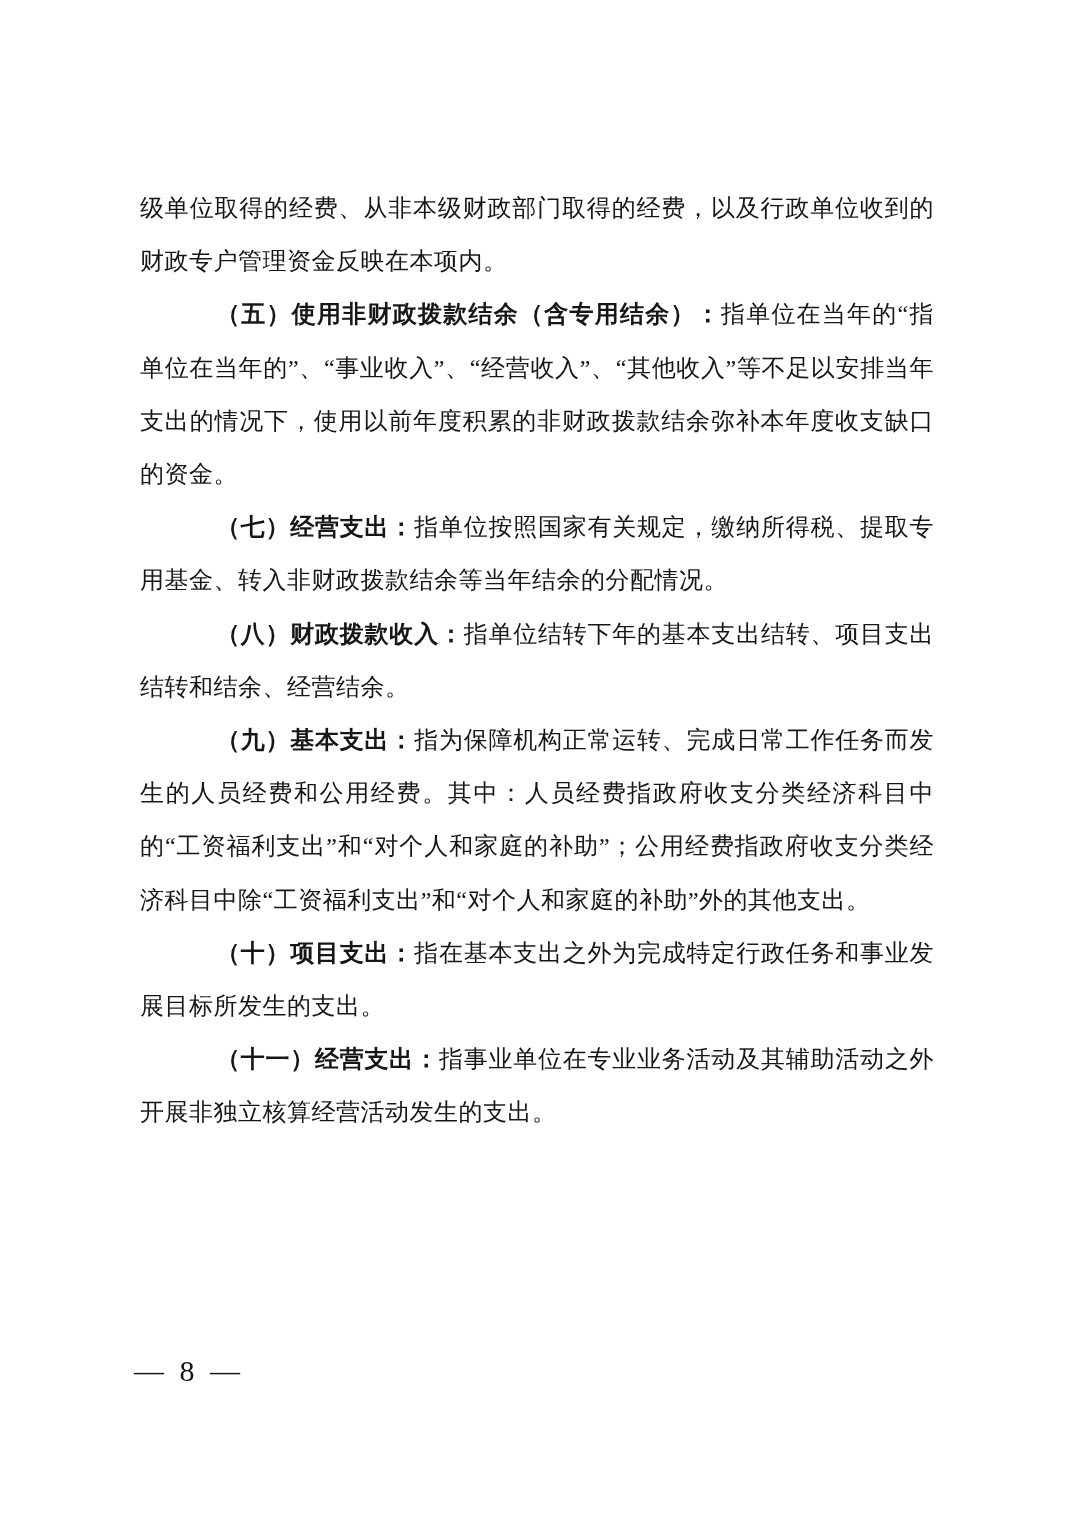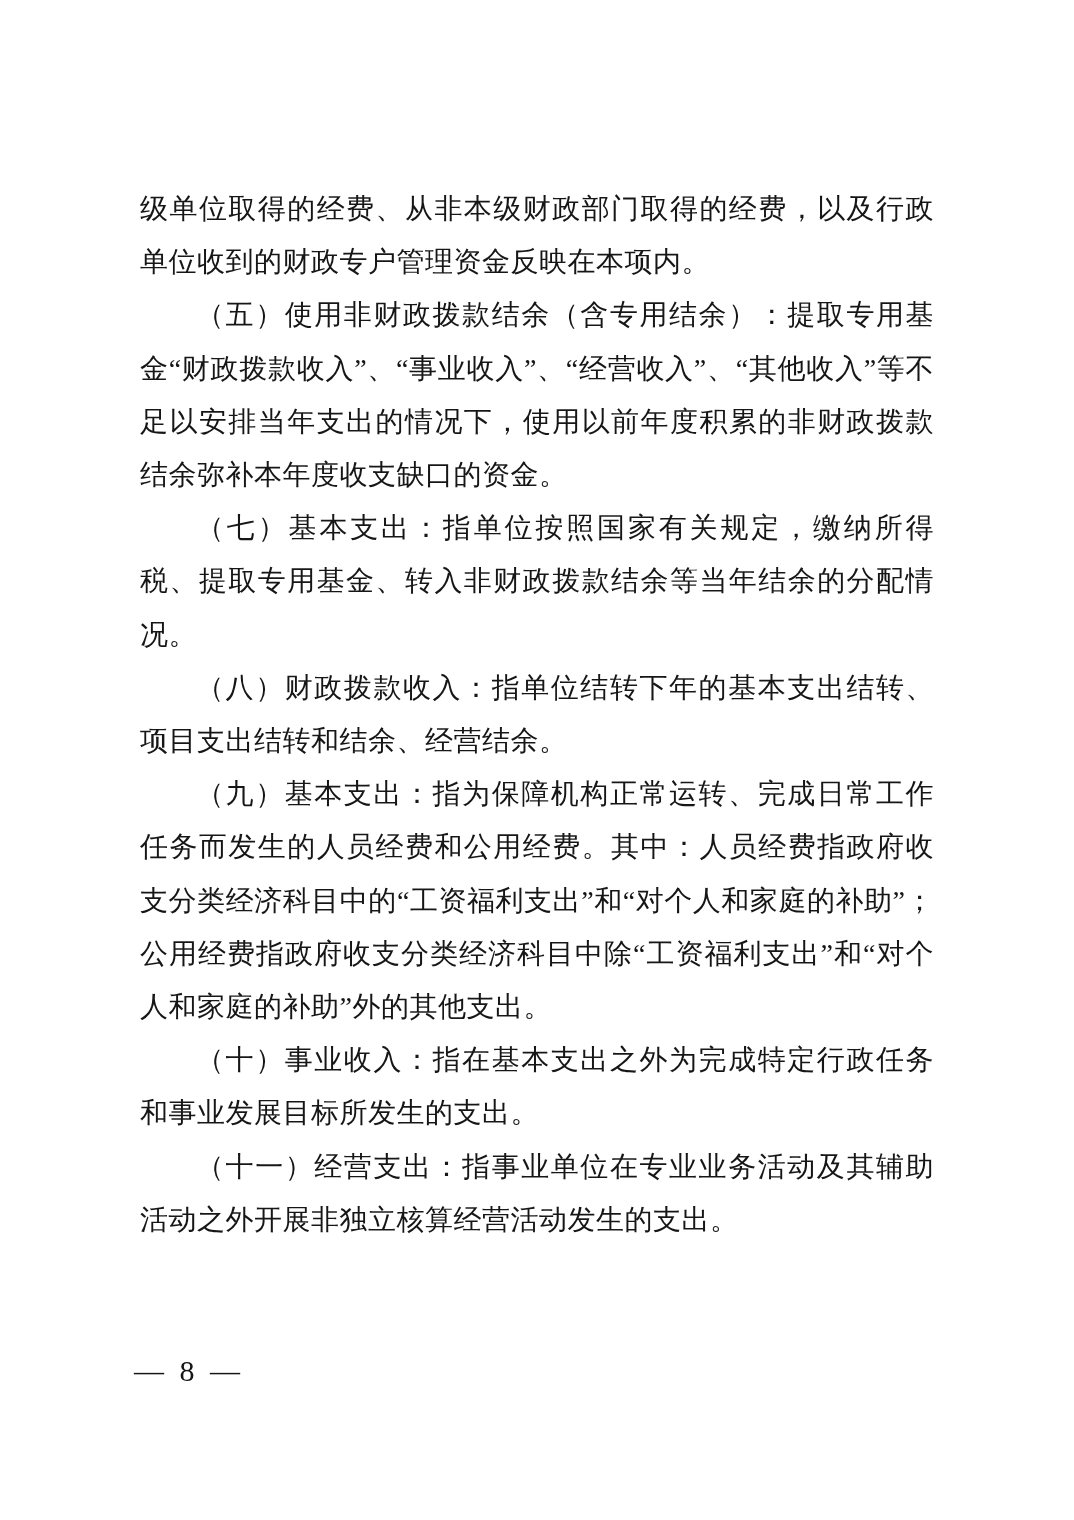--- a/index.html
+++ b/index.html
@@ -17,60 +17,61 @@
     color: #161616;
   }
   .text-block {
     position: absolute;
     left: 140px;
     top: 182px;
     width: 794px;
   }
   .para {
     margin: 0;
-    font-size: 28px;
+    font-size: 24px;
     line-height: 53.2px;
     text-align: justify;
     text-justify: inter-ideograph;
     letter-spacing: 0.5px;
     text-indent: 2em;
     word-break: break-all;
   }
   .para.no-indent {
     text-indent: 0;
   }
   .term {
-    font-weight: normal;
+    font-weight: bold;
+    margin-left: 28px;
   }
   .page-footer {
     position: absolute;
     left: 134px;
     top: 1354px;
     font-size: 30px;
     letter-spacing: 4px;
     color: #161616;
   }
 </style>
 </head>
 <body>
 
 <div class="page">
   <main class="text-block">
 
     <p class="para no-indent"><span>级单位取得的经费、从非本级财政部门取得的经费，以及行政单位收到的财政专户管理资金反映在本项内。</span></p>
 
-    <p class="para"><span class="term">（五）使用非财政拨款结余（含专用结余）：</span><span>提取专用基金“财政拨款收入”、“事业收入”、“经营收入”、“其他收入”等不足以安排当年支出的情况下，使用以前年度积累的非财政拨款结余弥补本年度收支缺口的资金。</span></p>
+    <p class="para"><span class="term">（五）使用非财政拨款结余（含专用结余）：</span><span>指单位在当年的“指单位在当年的”、“事业收入”、“经营收入”、“其他收入”等不足以安排当年支出的情况下，使用以前年度积累的非财政拨款结余弥补本年度收支缺口的资金。</span></p>
 
 
-    <p class="para"><span class="term">（七）基本支出：</span><span>指单位按照国家有关规定，缴纳所得税、提取专用基金、转入非财政拨款结余等当年结余的分配情况。</span></p>
+    <p class="para"><span class="term">（七）经营支出：</span><span>指单位按照国家有关规定，缴纳所得税、提取专用基金、转入非财政拨款结余等当年结余的分配情况。</span></p>
 
     <p class="para"><span class="term">（八）财政拨款收入：</span><span>指单位结转下年的基本支出结转、项目支出结转和结余、经营结余。</span></p>
 
     <p class="para"><span class="term">（九）基本支出：</span><span>指为保障机构正常运转、完成日常工作任务而发生的人员经费和公用经费。其中：人员经费指政府收支分类经济科目中的“工资福利支出”和“对个人和家庭的补助”；公用经费指政府收支分类经济科目中除“工资福利支出”和“对个人和家庭的补助”外的其他支出。</span></p>
 
-    <p class="para"><span class="term">（十）事业收入：</span><span>指在基本支出之外为完成特定行政任务和事业发展目标所发生的支出。</span></p>
+    <p class="para"><span class="term">（十）项目支出：</span><span>指在基本支出之外为完成特定行政任务和事业发展目标所发生的支出。</span></p>
 
     <p class="para"><span class="term">（十一）经营支出：</span><span>指事业单位在专业业务活动及其辅助活动之外开展非独立核算经营活动发生的支出。</span></p>
 
   </main>
 
   <footer class="page-footer"><span>— 8 —</span></footer>
 </div>
 
 </body></html>

